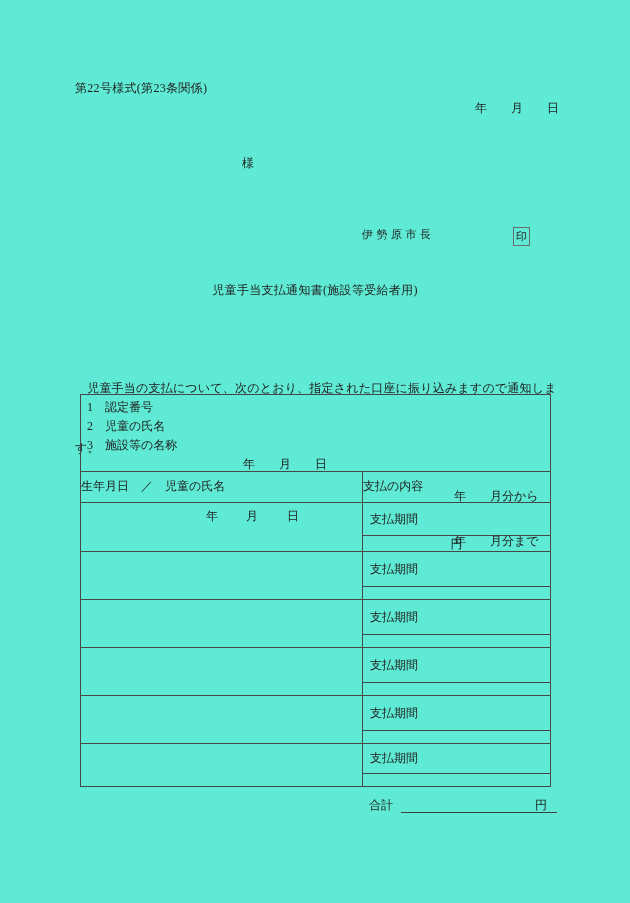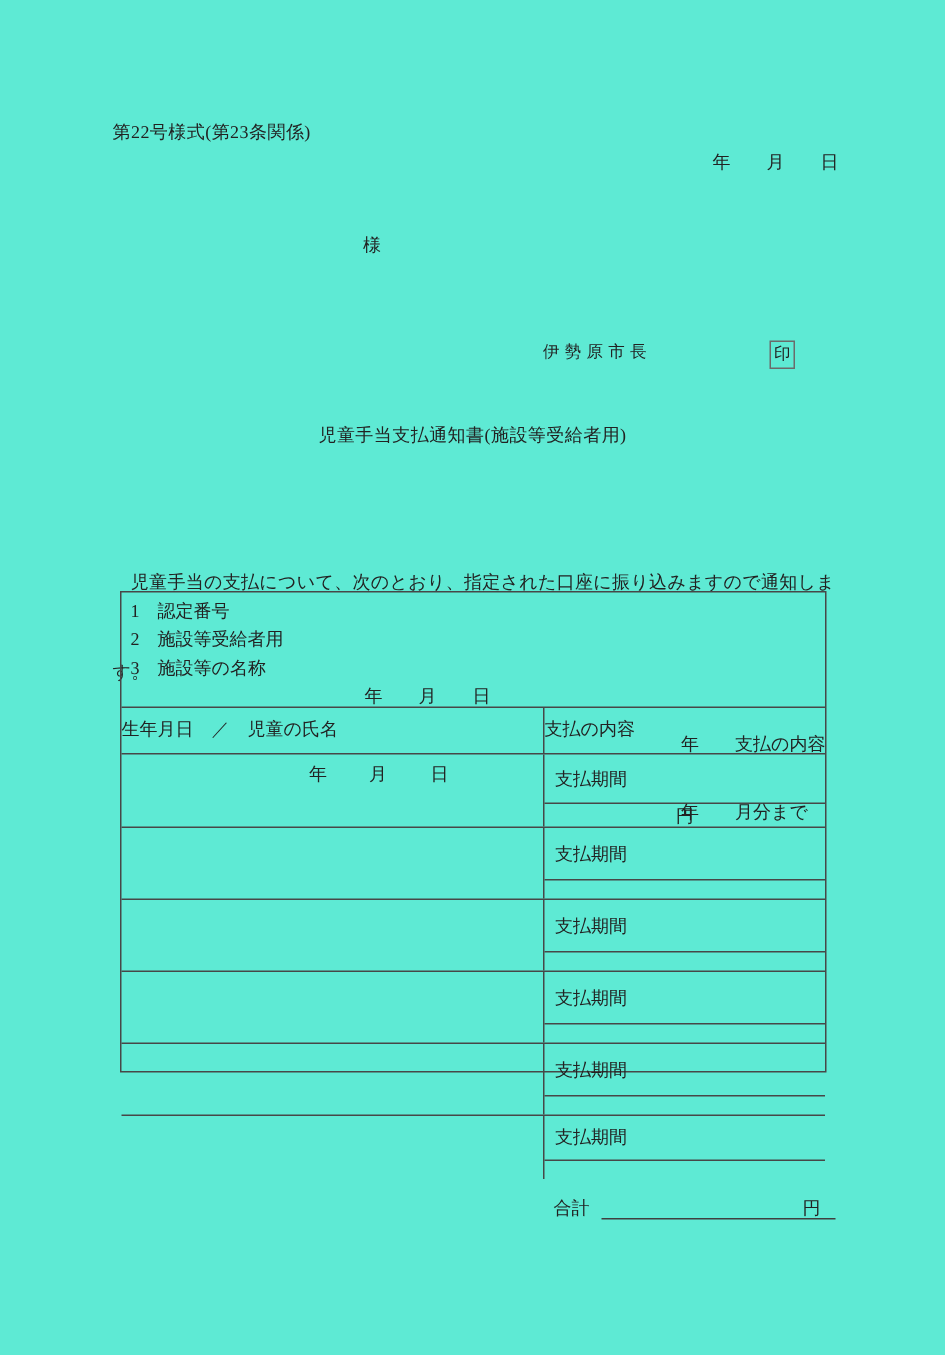--- a/index.html
+++ b/index.html
@@ -16,21 +16,21 @@
   .issuer { left:362px; top:227px; font-size:11px; letter-spacing:3.5px; }
   .seal-box {
     left:513px; top:227px; width:17px; height:19px;
     border:1px solid #6b6b6b; font-size:11px; line-height:17px; text-align:center;
   }
   .doc-title { left:0; top:282px; width:630px; text-align:center; letter-spacing:0.3px; }
   .body-text { left:75px; top:338px; width:485px; line-height:20px; letter-spacing:0.2px; }
   .body-text div { white-space:pre; }
 
   .form-table {
-    position:absolute; left:80px; top:394px; width:471px; height:321px;
+    position:absolute; left:80px; top:394px; width:471px; height:393px;
     border:1px solid #474747;
   }
   .info-sec { height:77px; border-bottom:1px solid #474747; padding:3px 0 0 6px; position:relative; }
   .info-line { height:19px; line-height:19px; white-space:pre; }
   .info-no { display:inline-block; width:18px; }
   .info-date { position:absolute; left:162px; top:60px; height:19px; line-height:19px; white-space:pre; }
 
   .head-row { height:31px; border-bottom:1px solid #474747; display:flex; }
   .col-l { width:282px; border-right:1px solid #474747; position:relative; }
   .col-r { flex:1; display:flex; flex-direction:column; }
@@ -70,41 +70,41 @@
 
   <div class="abs body-text">
     <div>　児童手当の支払について、次のとおり、指定された口座に振り込みますので通知しま</div>
     <div>す。</div>
   </div>
 
   <div class="form-table">
 
     <div class="info-sec">
       <div class="info-line"><span class="info-no">1</span><span>認定番号</span></div>
-      <div class="info-line"><span class="info-no">2</span><span>施設等受給者用</span></div>
+      <div class="info-line"><span class="info-no">2</span><span>児童の氏名</span></div>
       <div class="info-line"><span class="info-no">3</span><span>施設等の名称</span></div>
       <div class="info-date">年　　月　　日</div>
     </div>
 
     <div class="head-row">
       <div class="col-l">生年月日　／　児童の氏名</div>
       <div class="col-r">支払の内容</div>
     </div>
 
     <div class="crow r1">
       <div class="col-l">
         <span class="dob-y">年</span>
         <span class="dob-m">月</span>
         <span class="dob-d">日</span>
       </div>
       <div class="col-r">
         <div class="sub-a">
           <span>支払期間</span>
           <span class="fromto">
-            <div>年　　支払の内容</div>
+            <div>年　　月分から</div>
             <div>年　　月分まで</div>
           </span>
         </div>
         <div class="sub-b">円</div>
       </div>
     </div>
 
     <div class="crow rn">
       <div class="col-l"></div>
       <div class="col-r">

